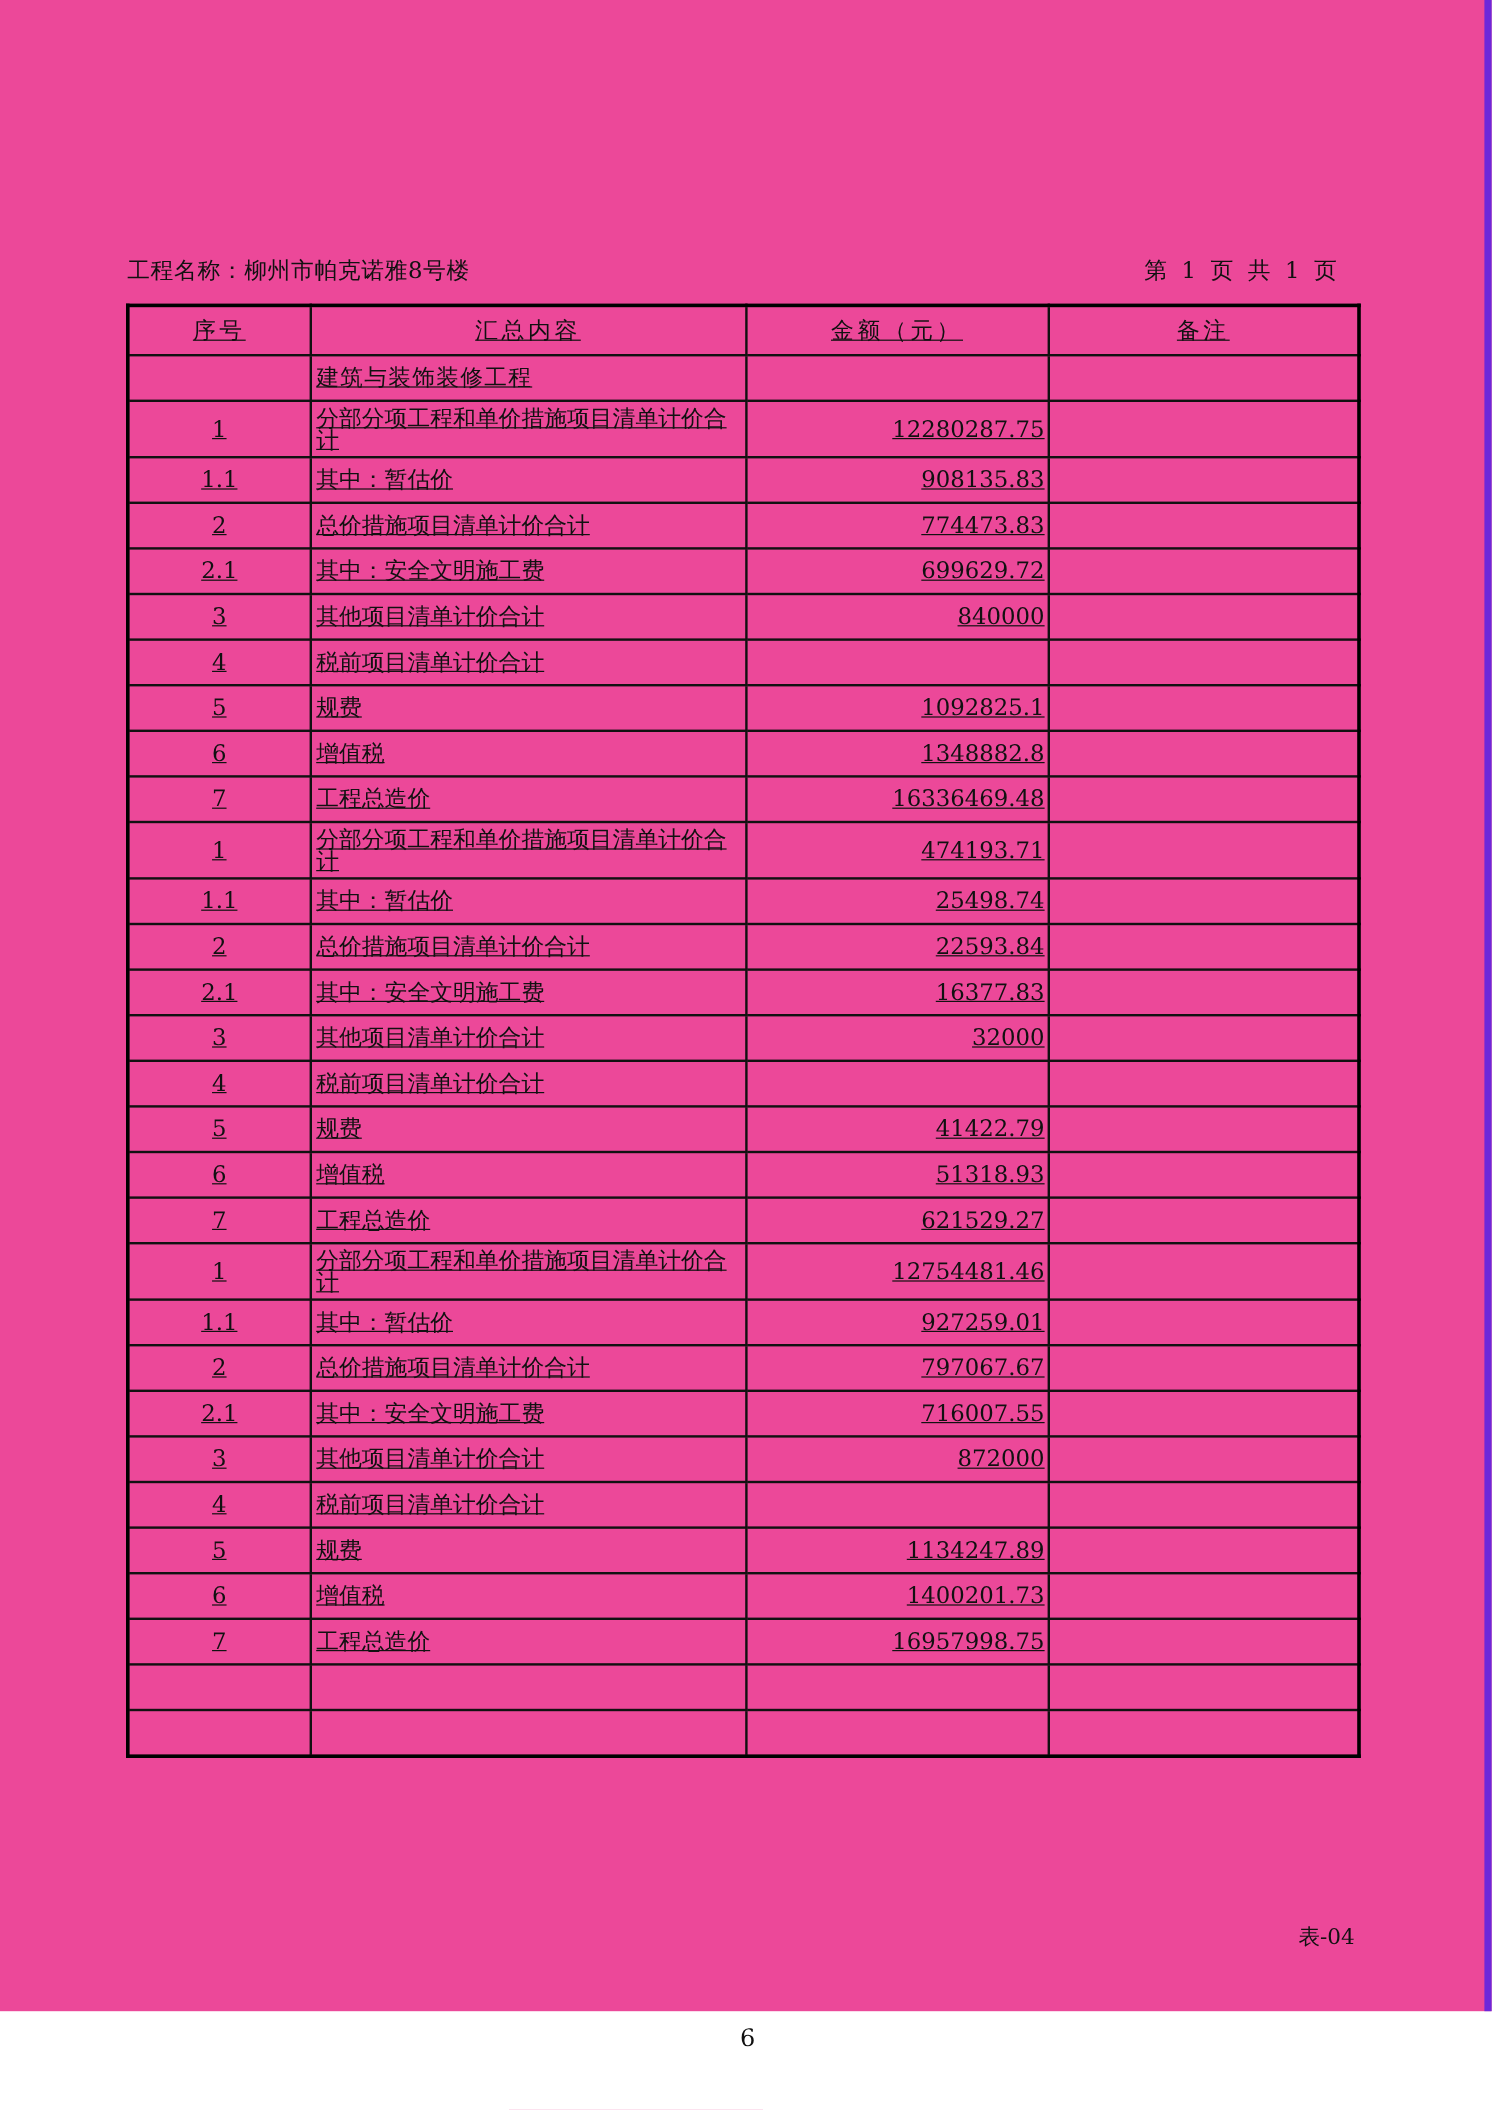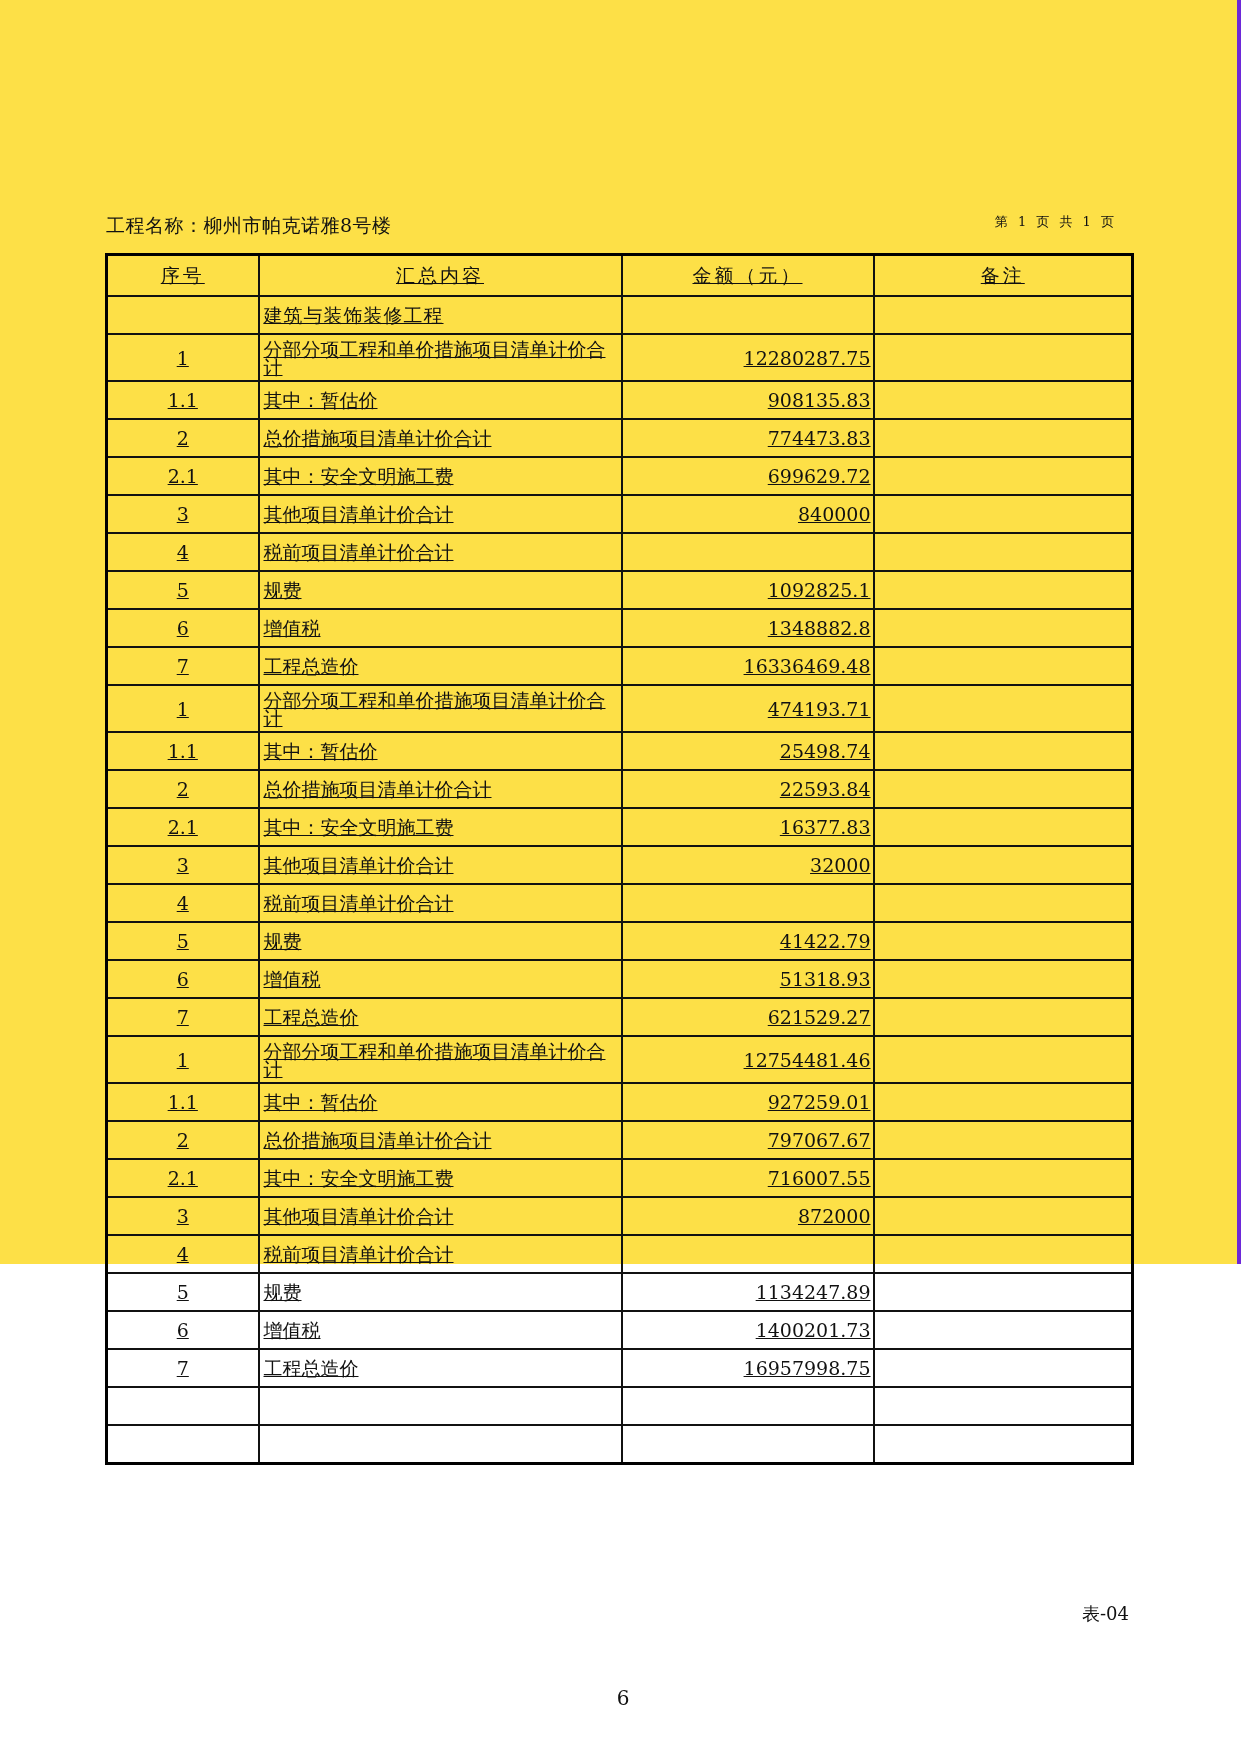--- a/index.html
+++ b/index.html
@@ -1,20 +1,20 @@
 <!DOCTYPE html>
 <html><head>
 <meta charset="utf-8">
 <style>
   html, body { margin:0; padding:0; background:#ffffff; }
   body { width:1246px; height:1758px; position:relative; overflow:hidden;
          font-family:"DejaVu Serif","Liberation Serif",serif; color:#111; }
-  .page { position:absolute; left:0; top:0; width:1237px; height:1264px; background:#fde047; border-right:4px solid #6d28d9; }
+  .page { position:absolute; left:0; top:0; width:1237px; height:1676px; background:#ec4899; border-right:6px solid #6d28d9; }
   .project-name { position:absolute; left:106px; top:213px; font-size:19px; letter-spacing:0.5px; }
-  .page-info { position:absolute; right:123px; top:213px; font-size:13px; word-spacing:6px; }
+  .page-info { position:absolute; right:123px; top:213px; font-size:19px; word-spacing:6px; }
   table.summary { position:absolute; left:105px; top:253px; width:1026px; border-collapse:collapse;
                   border:3px solid #000; table-layout:fixed;text-decoration:underline; }
   table.summary td, table.summary th { border:2px solid #111; padding:0; font-size:19px; font-weight:normal; height:36px; }
   table.summary th { height:39px; text-align:center; letter-spacing:3px; }
   col.c1 { width:152px; } col.c2 { width:363px; } col.c3 { width:252px; } col.c4 { width:259px; }
   td.seq { text-align:center; }
   td.content { text-align:left; padding-left:4px !important; line-height:18px; }
   td.amount { text-align:right; padding-right:2px !important; font-family:"DejaVu Serif","Liberation Serif",serif; }
   tr.tall td { height:45px; }
   tr.section td.content { letter-spacing:1px; }

